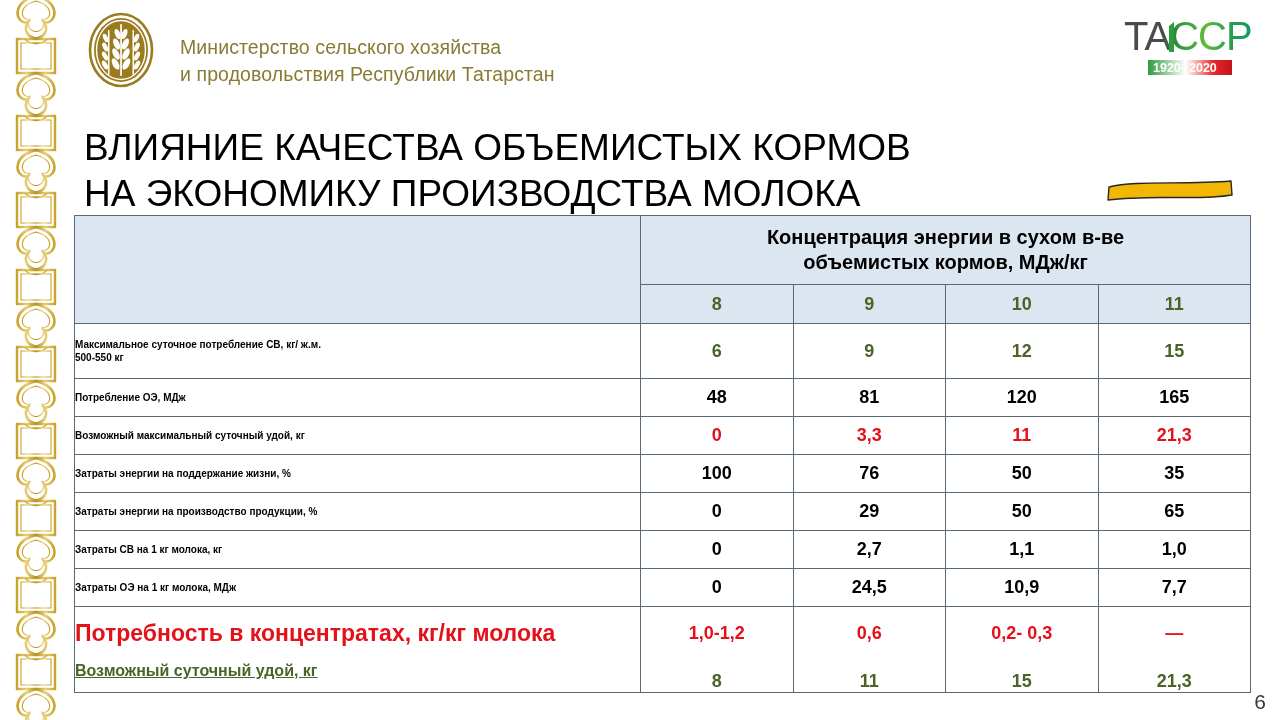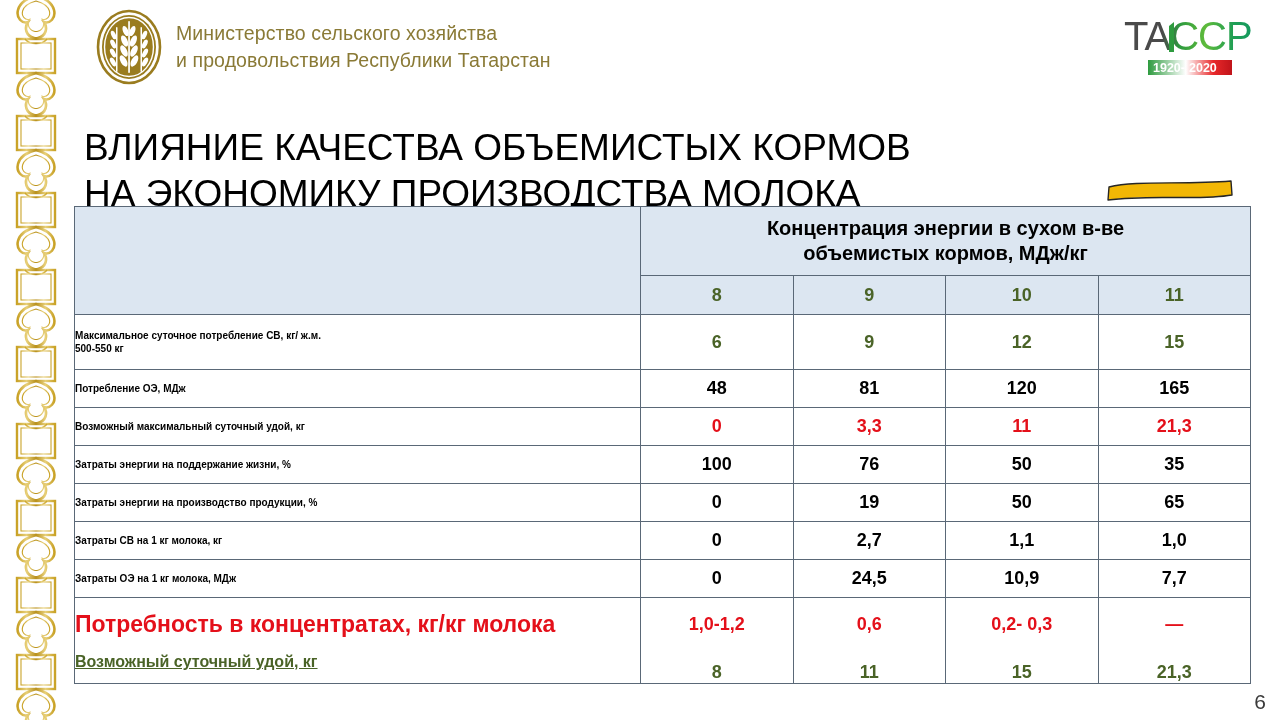--- a/index.html
+++ b/index.html
@@ -21,27 +21,27 @@
     position: absolute;
     left: 8px;
     top: 0;
     width: 56px;
     height: 720px;
   }
 
   
   .header {
     position: absolute;
-    left: 96px;
+    left: 88px;
     top: 6px;
     width: 620px;
     height: 82px;
     display: flex;
-    align-items: center;
-    gap: 14px;
+    align-items: flex-end;
+    gap: 26px;
   }
   .ministry-emblem {
     width: 66px;
     height: 76px;
     flex: 0 0 auto;
   }
   .ministry-name {
     font-size: 19.5px;
     line-height: 1.38;
     color: #8a7a36;
@@ -78,21 +78,21 @@
     left: 1106px;
     top: 178px;
     width: 128px;
     height: 26px;
   }
 
   
   .data-table {
     position: absolute;
     left: 74px;
-    top: 206px;
+    top: 215px;
     width: 1176px;
     border-collapse: collapse;
     table-layout: fixed;
     font-size: 15.5px;
     border-radius: 15px;
   }
   .data-table td, .data-table th {
     border: 1px solid #5a6877;
     padding: 0;
     vertical-align: middle;
@@ -354,21 +354,21 @@
     <tr class="r-norm">
       <td class="row-label">Затраты энергии на поддержание жизни, %</td>
       <td class="cell-val v-black">100</td>
       <td class="cell-val v-black">76</td>
       <td class="cell-val v-black">50</td>
       <td class="cell-val v-black">35</td>
     </tr>
     <tr class="r-norm">
       <td class="row-label">Затраты энергии на производство продукции, %</td>
       <td class="cell-val v-black">0</td>
-      <td class="cell-val v-black">19</td>
+      <td class="cell-val v-black">29</td>
       <td class="cell-val v-black">50</td>
       <td class="cell-val v-black">65</td>
     </tr>
     <tr class="r-norm">
       <td class="row-label">Затраты СВ на 1 кг молока, кг</td>
       <td class="cell-val v-black">0</td>
       <td class="cell-val v-black">2,7</td>
       <td class="cell-val v-black">1,1</td>
       <td class="cell-val v-black">1,0</td>
     </tr>

